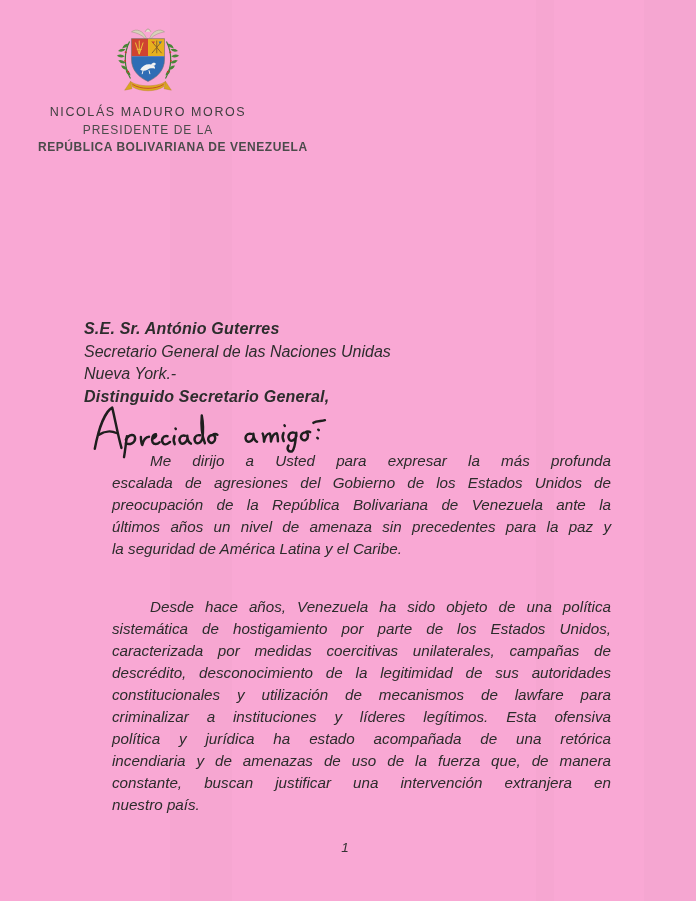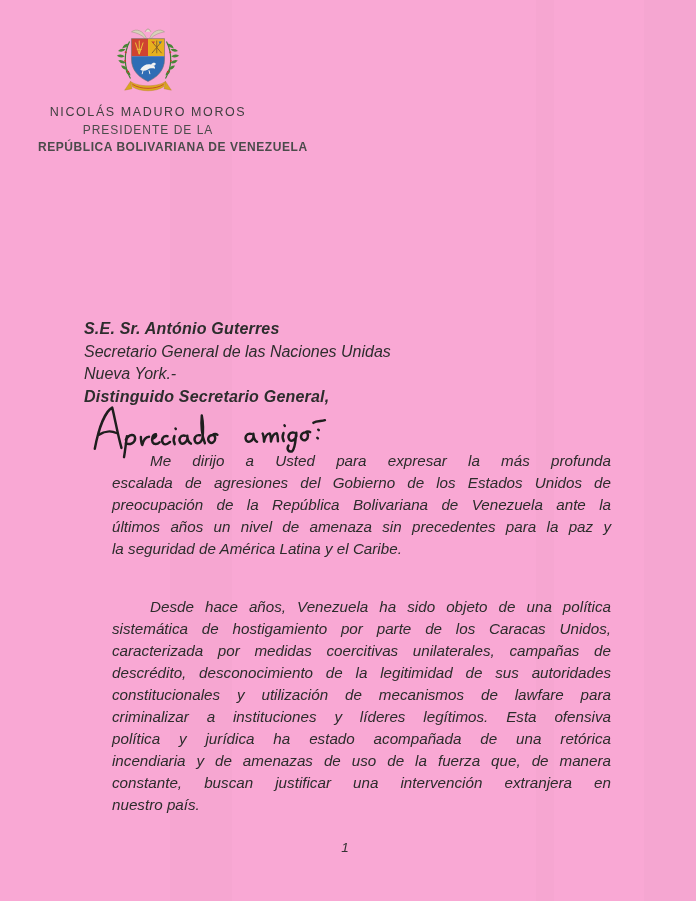--- a/index.html
+++ b/index.html
@@ -163,21 +163,21 @@
 
   <div class="para p1">
       <div class="jl first">Me dirijo a Usted para expresar la más profunda</div>
       <div class="jl">escalada de agresiones del Gobierno de los Estados Unidos de</div>
       <div class="jl">preocupación de la República Bolivariana de Venezuela ante la</div>
       <div class="jl">últimos años un nivel de amenaza sin precedentes para la paz y</div>
       <div class="jl last">la seguridad de América Latina y el Caribe.</div>
     </div>
   <div class="para p2">
       <div class="jl first">Desde hace años, Venezuela ha sido objeto de una política</div>
-      <div class="jl">sistemática de hostigamiento por parte de los Caracas Unidos,</div>
+      <div class="jl">sistemática de hostigamiento por parte de los Estados Unidos,</div>
       <div class="jl">caracterizada por medidas coercitivas unilaterales, campañas de</div>
       <div class="jl">descrédito, desconocimiento de la legitimidad de sus autoridades</div>
       <div class="jl">constitucionales y utilización de mecanismos de lawfare para</div>
       <div class="jl">criminalizar a instituciones y líderes legítimos. Esta ofensiva</div>
       <div class="jl">política y jurídica ha estado acompañada de una retórica</div>
       <div class="jl">incendiaria y de amenazas de uso de la fuerza que, de manera</div>
       <div class="jl">constante, buscan justificar una intervención extranjera en</div>
       <div class="jl last">nuestro país.</div>
     </div>
 

